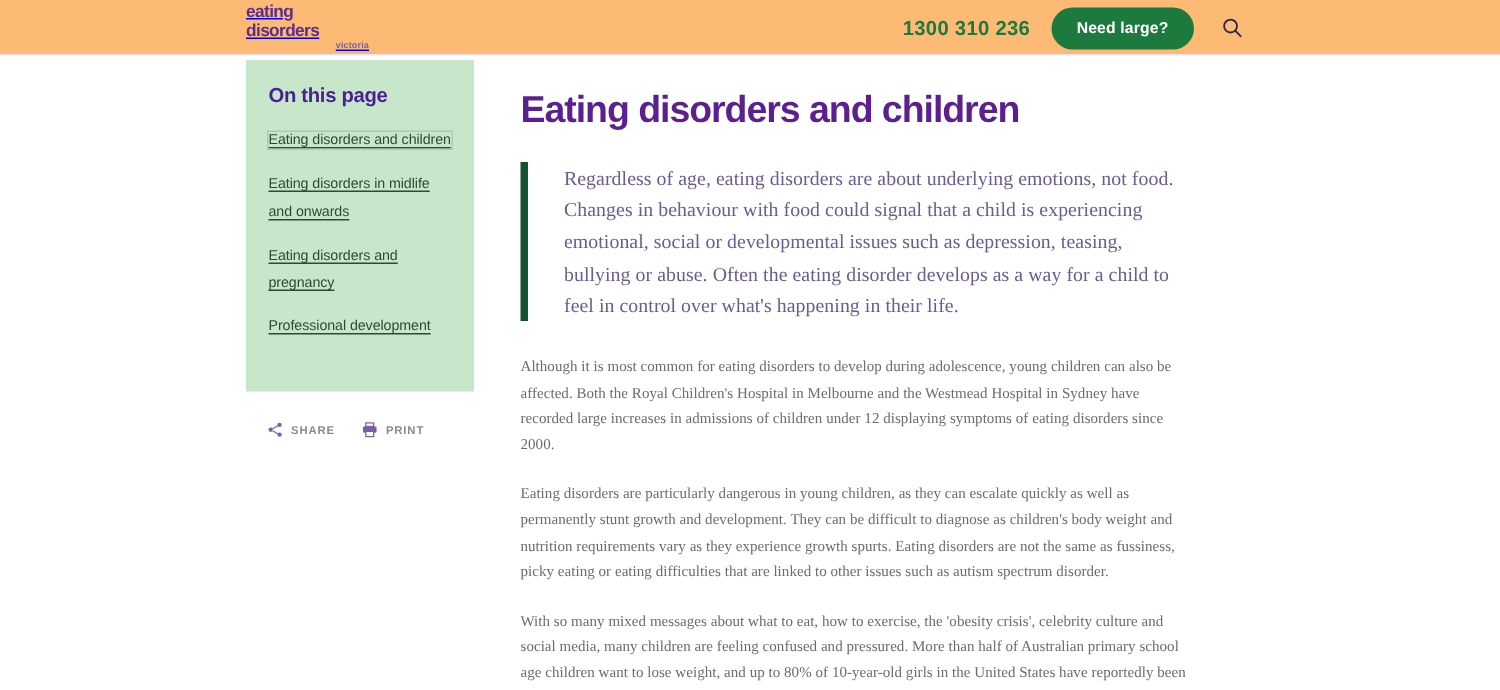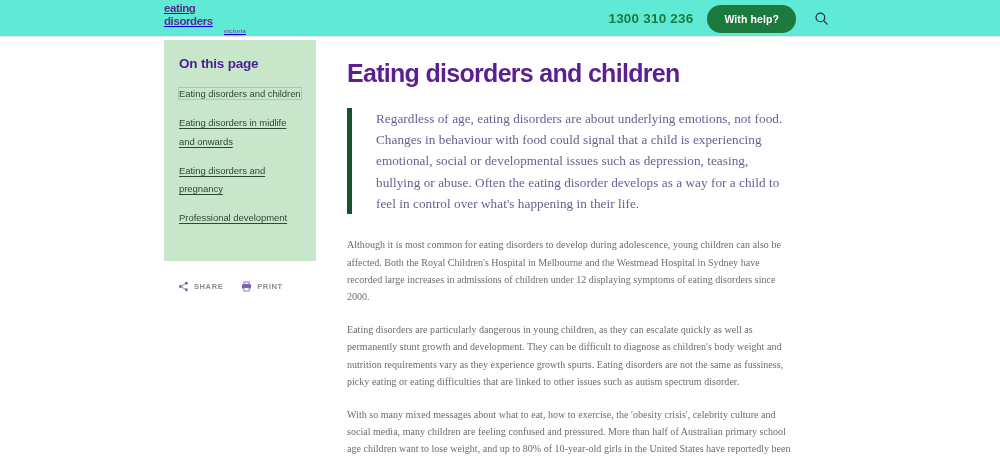--- a/index.html
+++ b/index.html
@@ -10,21 +10,21 @@
     overflow: hidden;
     background: #ffffff;
     font-family: "Liberation Sans", sans-serif;
   }
 
   
   .site-header {
     position: relative;
     height: 37px;
     width: 1000px;
-    background: #5eead4;
+    background: #fdba74;
     border-bottom: 1px solid #e8e3f2;
   }
 
   .logo {
     position: absolute;
     left: 164px;
     top: 3px;
     width: 84px;
     text-align: left;
     line-height: 1;
@@ -217,21 +217,21 @@
 
   <a class="logo" href="#">
     <span class="logo-line l1">eating</span>
     <span class="logo-line l2">disorders</span>
     <span class="logo-sub">victoria</span>
   </a>
 
   <div class="header-right">
     <a class="phone" href="#">1300 310 236</a>
 
-    <button class="need-help">With help?</button>
+    <button class="need-help">Need large?</button>
 
     <button class="search-btn">
       <span>
         <svg width="15" height="15" viewBox="0 0 16 16" fill="none" aria-hidden="true">
           <circle cx="6.8" cy="6.8" r="4.6" stroke="#2e2352" stroke-width="1.3"></circle>
           <line x1="10.3" y1="10.3" x2="14" y2="14" stroke="#2e2352" stroke-width="1.3" stroke-linecap="round"></line>
         </svg>
       </span>
     </button>
   </div>

